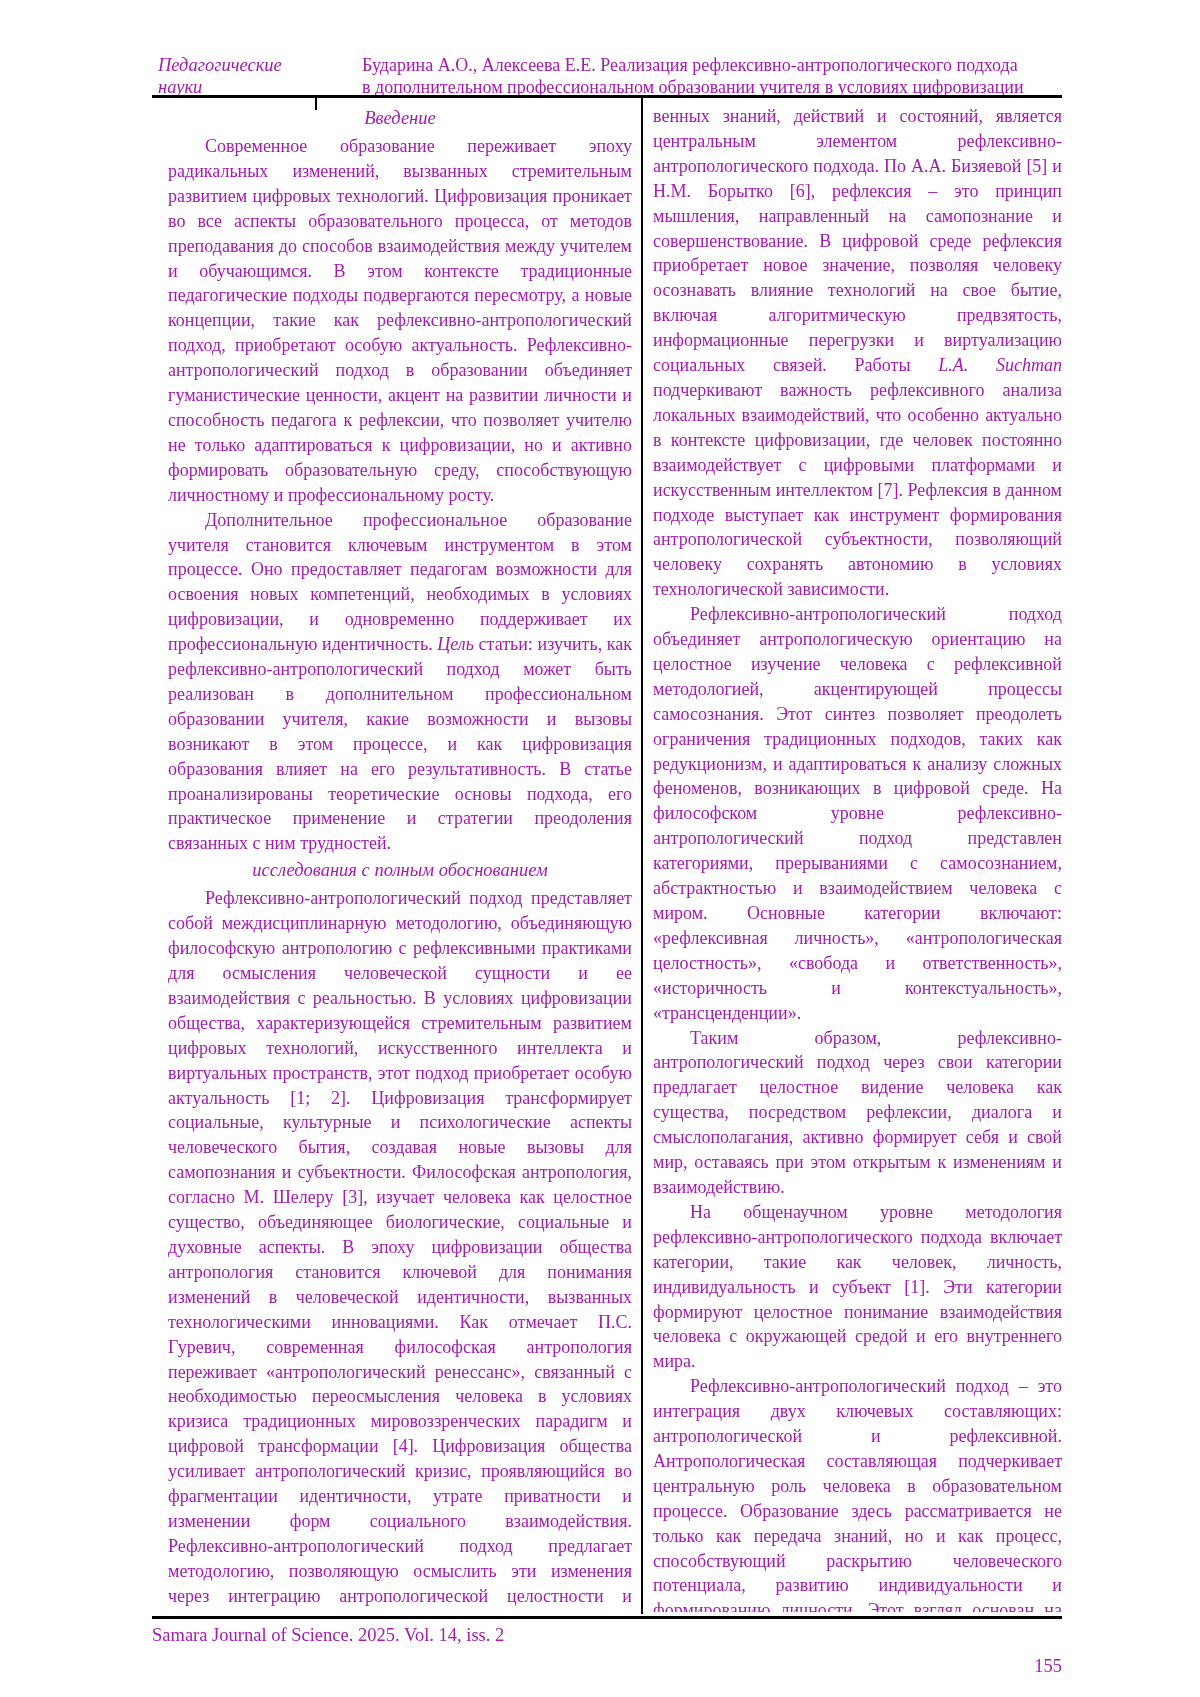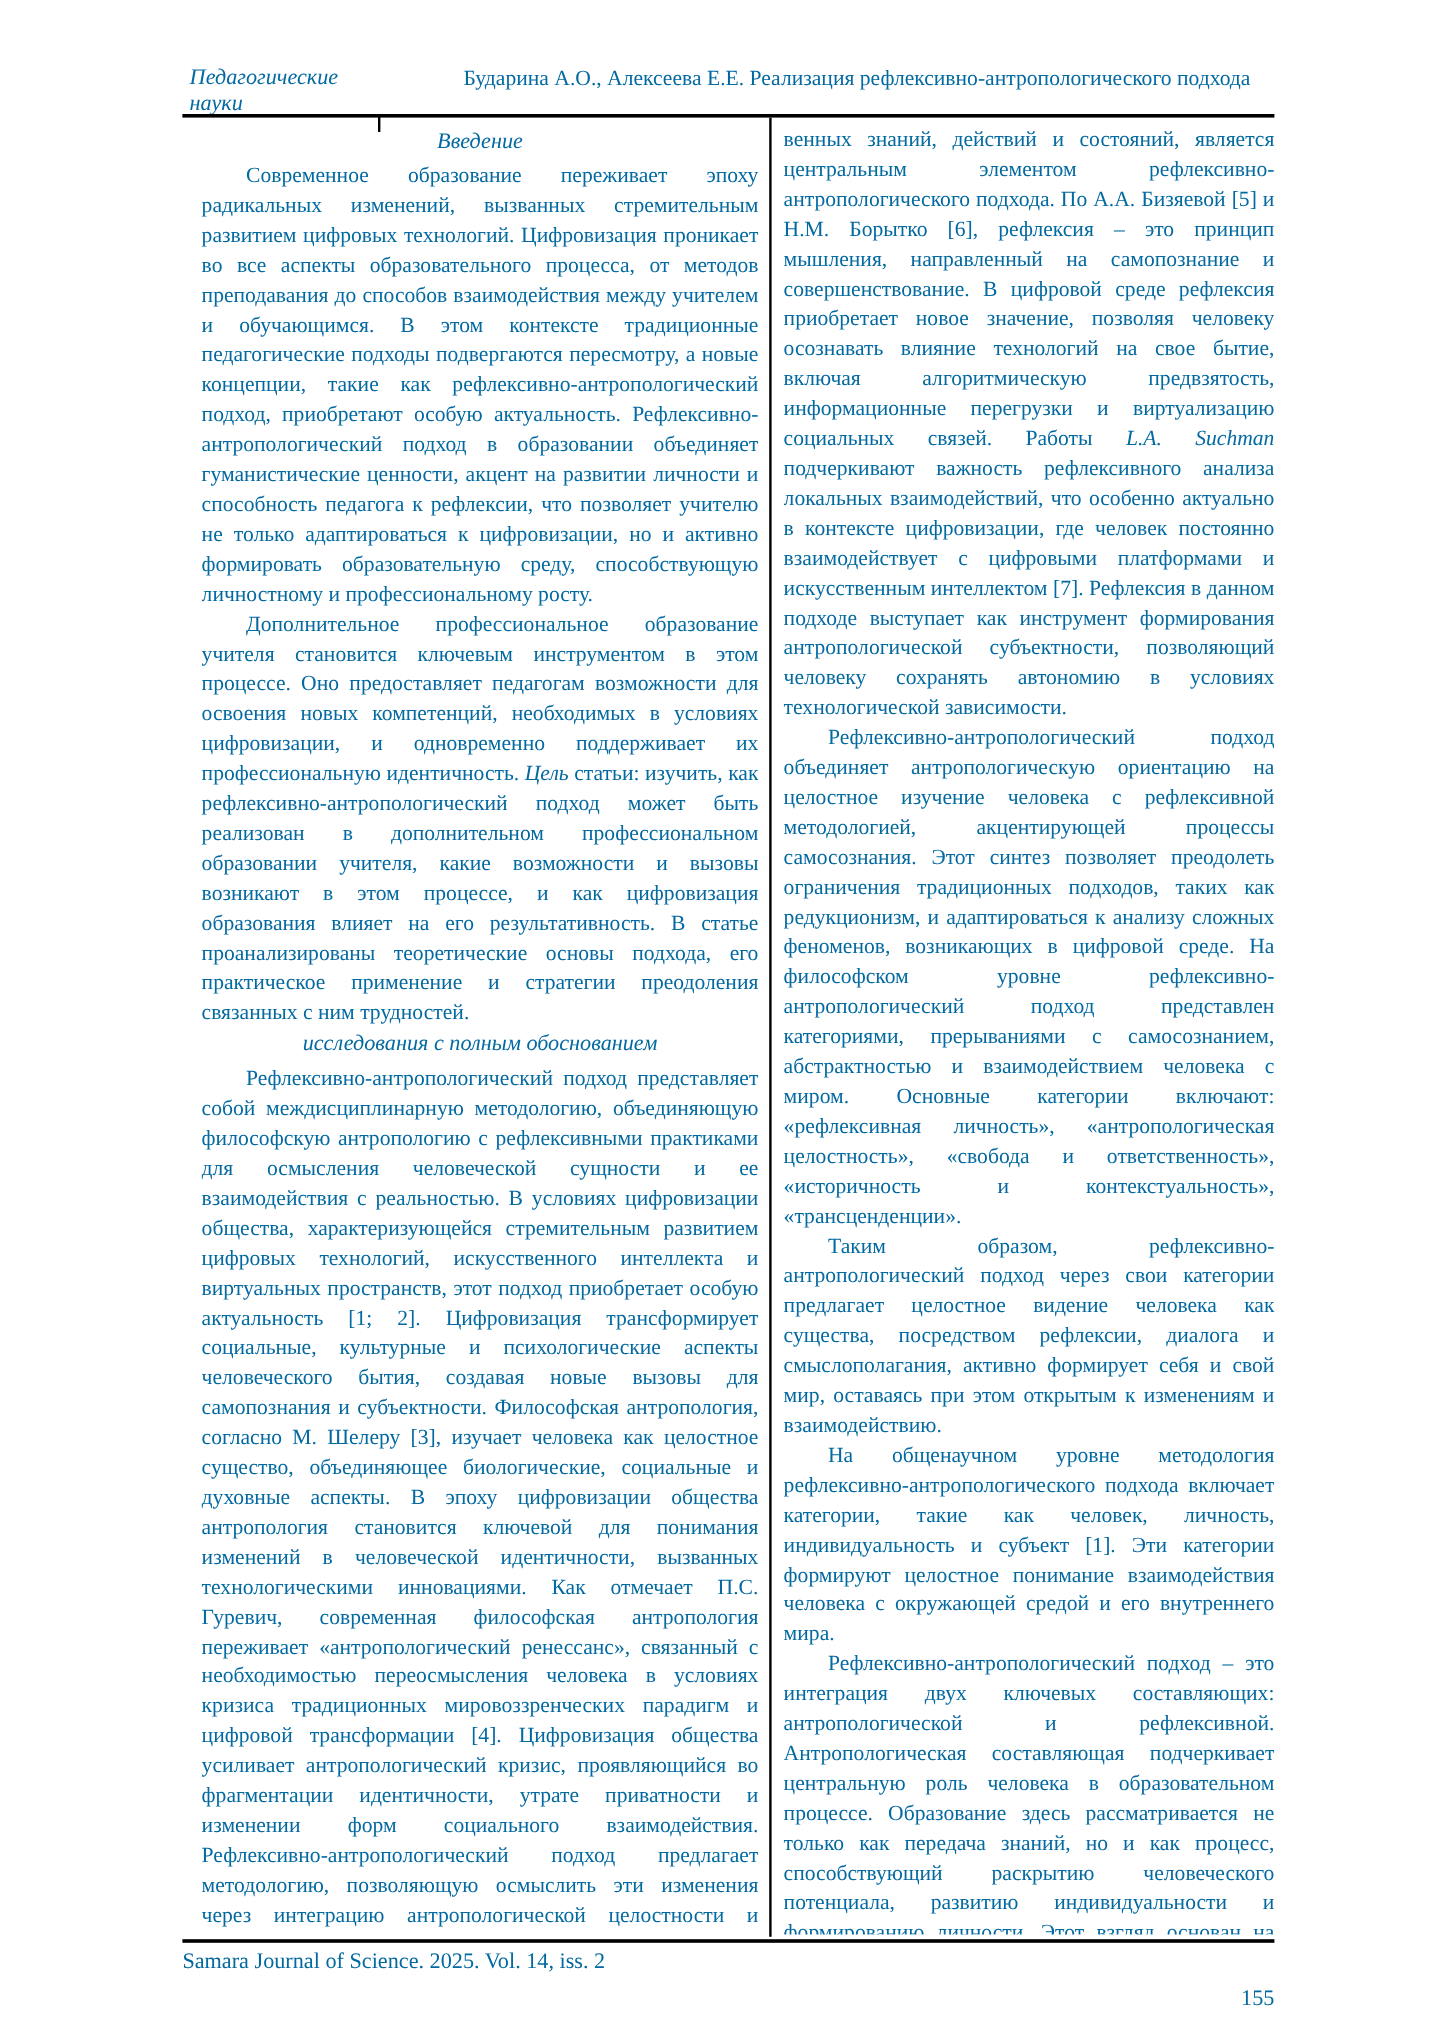--- a/index.html
+++ b/index.html
@@ -1,30 +1,30 @@
 <!DOCTYPE html>
 <html lang="ru"><head>
 <meta charset="utf-8">
 <style>
   html,body{margin:0;padding:0;background:#ffffff;}
   .page{
     position:relative;
     width:1200px;height:1697px;
-    background:#ffffff;color:#0369a1;
+    background:#ffffff;color:#a21caf;
     overflow:hidden;
     font-family:"Liberation Serif","DejaVu Serif",serif;
   }
   
   .header-left{
     position:absolute;left:158px;top:54px;
     font-style:italic;font-size:18.5px;line-height:22px;
   }
   .header-right{
     position:absolute;right:158px;top:54px;width:680px;
-    text-align:right;font-size:18px;line-height:22px;
+    font-size:18px;line-height:22px;
   }
   .header-rule{position:absolute;left:152px;top:95px;width:910px;height:2.5px;background:#000;}
   .header-tick{position:absolute;left:315px;top:97px;width:1.5px;height:13px;background:#000;}
   .col-divider{position:absolute;left:641px;top:98px;width:1.5px;height:1516px;background:#000;}
   
   .col{
     position:absolute;top:104px;
     text-align:justify;
     font-size:18px;line-height:24.9px;
     height:1508px;overflow:hidden;
@@ -49,20 +49,21 @@
 
 <div class="page">
 
   <div class="header-left">
     <div>Педагогические</div>
     <div>науки</div>
   </div>
 
   <div class="header-right">
     <div>Бударина А.О., Алексеева Е.Е. Реализация рефлексивно-антропологического подхода</div>
+    <div>в дополнительном профессиональном образовании учителя в условиях цифровизации</div>
   </div>
 
   <div class="header-rule"></div>
   <div class="header-tick"></div>
   <div class="col-divider"></div>
 
   <div class="col col-left">
       <div class="section-heading">
         <div>Введение</div>
       </div>

